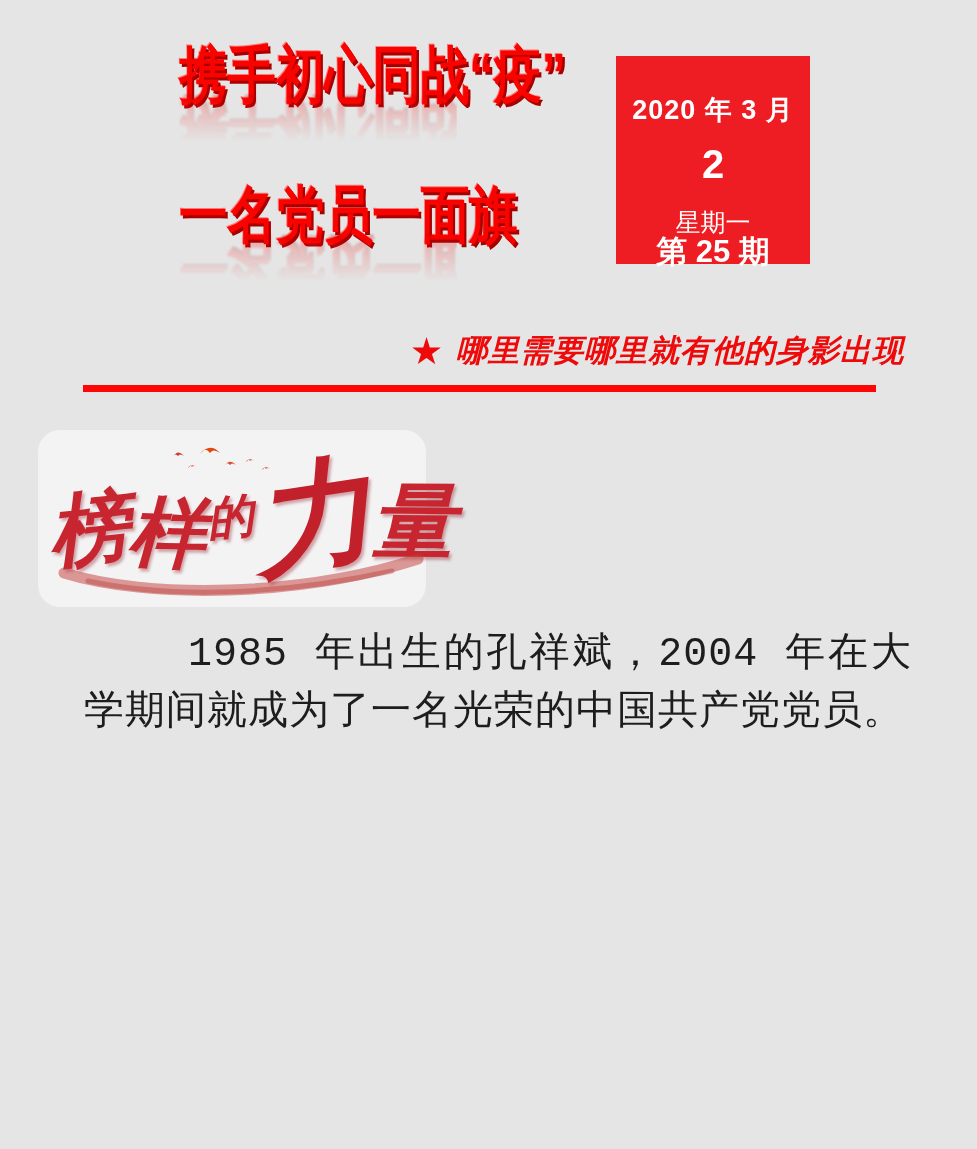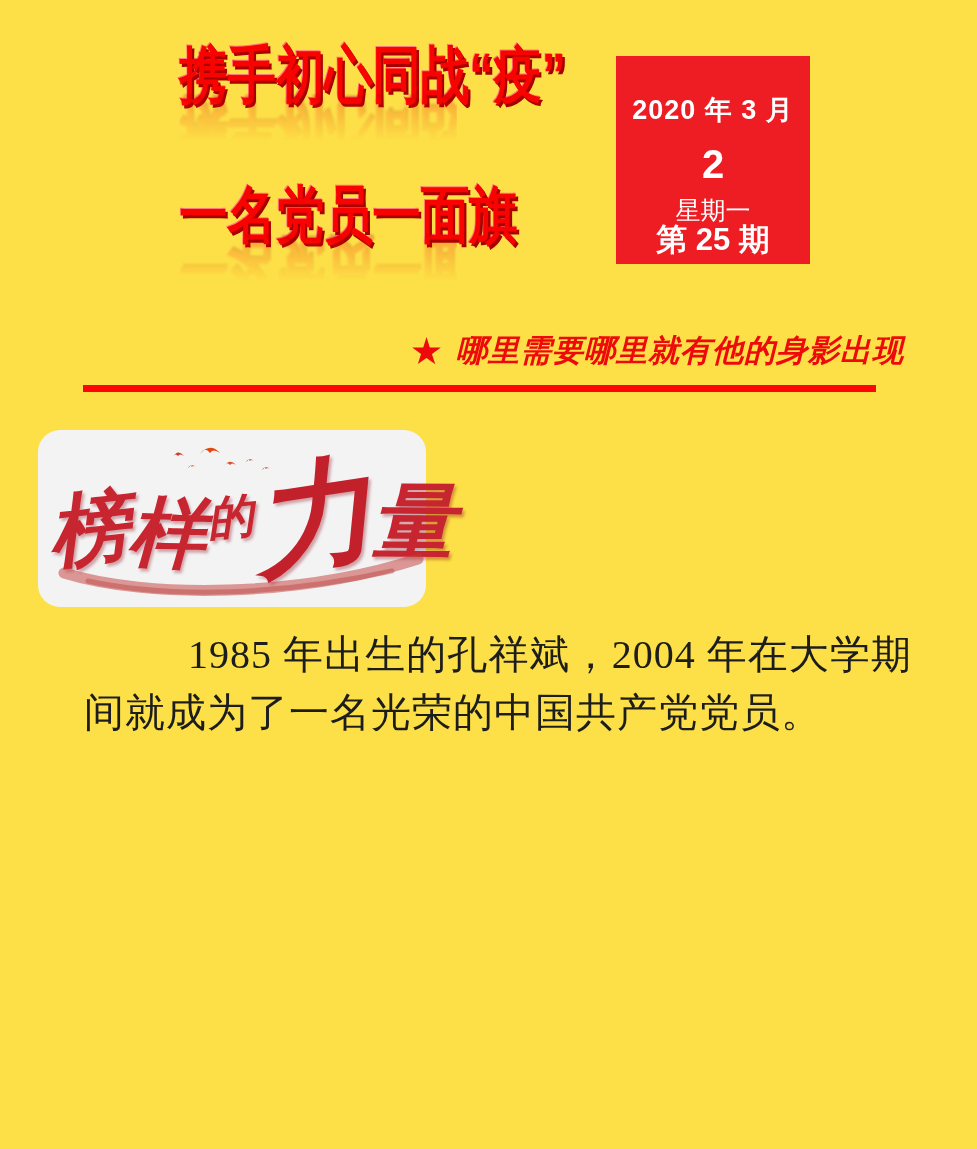--- a/index.html
+++ b/index.html
@@ -1,37 +1,37 @@
 <!DOCTYPE html>
 <html lang="zh"><head>
 <meta charset="utf-8">
 <style>
   html,body{margin:0;padding:0;background:#ffffff;}
-  .page{position:relative;width:977px;height:1149px;background:#fde047;overflow:hidden;
+  .page{position:relative;width:977px;height:1149px;background:#e5e5e5;overflow:hidden;
         font-family:"Liberation Serif","DejaVu Serif",serif;}
 
   
   .masthead{position:absolute;left:140px;top:0;width:356px;height:310px;}
   .mh-wrap{position:absolute;left:0;width:100%;text-align:center;}
   .mh-wrap.first{top:40px;}
   .mh-wrap.second{top:180px;}
   .mh-line{display:block;font-family:"Liberation Sans","DejaVu Sans",sans-serif;
            font-weight:900;font-size:62px;line-height:1.12;color:#f90300;white-space:nowrap;
            transform:scaleX(.78);transform-origin:50% 50%;
            text-shadow:3px 3px 0 #a80000,-1px -1px 0 #ff7a7a;}
   .mh-reflect{transform:scaleX(.78) scaleY(-1);margin-top:-16px;opacity:.30;filter:blur(1.2px);
            -webkit-mask-image:linear-gradient(to bottom,transparent 30%,rgba(0,0,0,.85) 95%);
            mask-image:linear-gradient(to bottom,transparent 30%,rgba(0,0,0,.85) 95%);}
 
   
   .date-box{position:absolute;left:616px;top:56px;width:194px;height:208px;background:#ee1c23;
             color:#ffffff;text-align:center;font-family:"Liberation Sans","DejaVu Sans",sans-serif;}
   .db-month{margin-top:36px;font-size:27px;font-weight:bold;letter-spacing:1px;}
   .db-day{margin-top:16px;font-size:40px;font-weight:bold;line-height:1;}
-  .db-week{margin-top:12px;font-size:25px;line-height:29px;}
+  .db-week{margin-top:24px;font-size:25px;line-height:29px;}
   .db-issue{font-size:31px;font-weight:bold;line-height:30px;}
 
   
   .publisher{position:absolute;left:412px;top:330px;width:470px;font-size:31px;font-weight:bold;
              font-style:italic;color:#ee0a0a;white-space:nowrap;letter-spacing:1px;}
   .publisher .star{font-style:normal;margin-right:14px;font-size:29px;}
 
   
   .rule{position:absolute;left:83px;top:385px;width:793px;height:7px;background:#fe0606;}
 
@@ -49,21 +49,21 @@
   .call-text .cg-ch:nth-child(4){font-size:1.5em;transform:rotate(-7deg) translateY(8px);margin-left:-4px;color:#c2202b;}
   .call-text .cg-ch:nth-child(5){font-size:1.04em;transform:rotate(2deg) translateY(2px);}
   .swoosh{position:absolute;left:18px;bottom:6px;}
 
   
   .headline{position:absolute;left:437px;top:466px;width:520px;color:#161616;
             font-size:44px;line-height:56px;letter-spacing:4px;white-space:nowrap;}
 
   
   .article{position:absolute;left:84px;top:626px;width:828px;color:#1d1d1d;
-           font-size:40px;line-height:58px;text-align:justify;letter-spacing:1px;}
+           font-size:40px;line-height:58px;text-align:justify;letter-spacing:1px;font-family:Liberation Mono, monospace;}
   .article p{margin:0;text-indent:2.6em;}
 </style>
 </head>
 <body>
 
 <div class="page">
 
   <div class="masthead">
     <div class="mh-wrap first">
       <span class="mh-line">携手初心同战“疫”</span>

